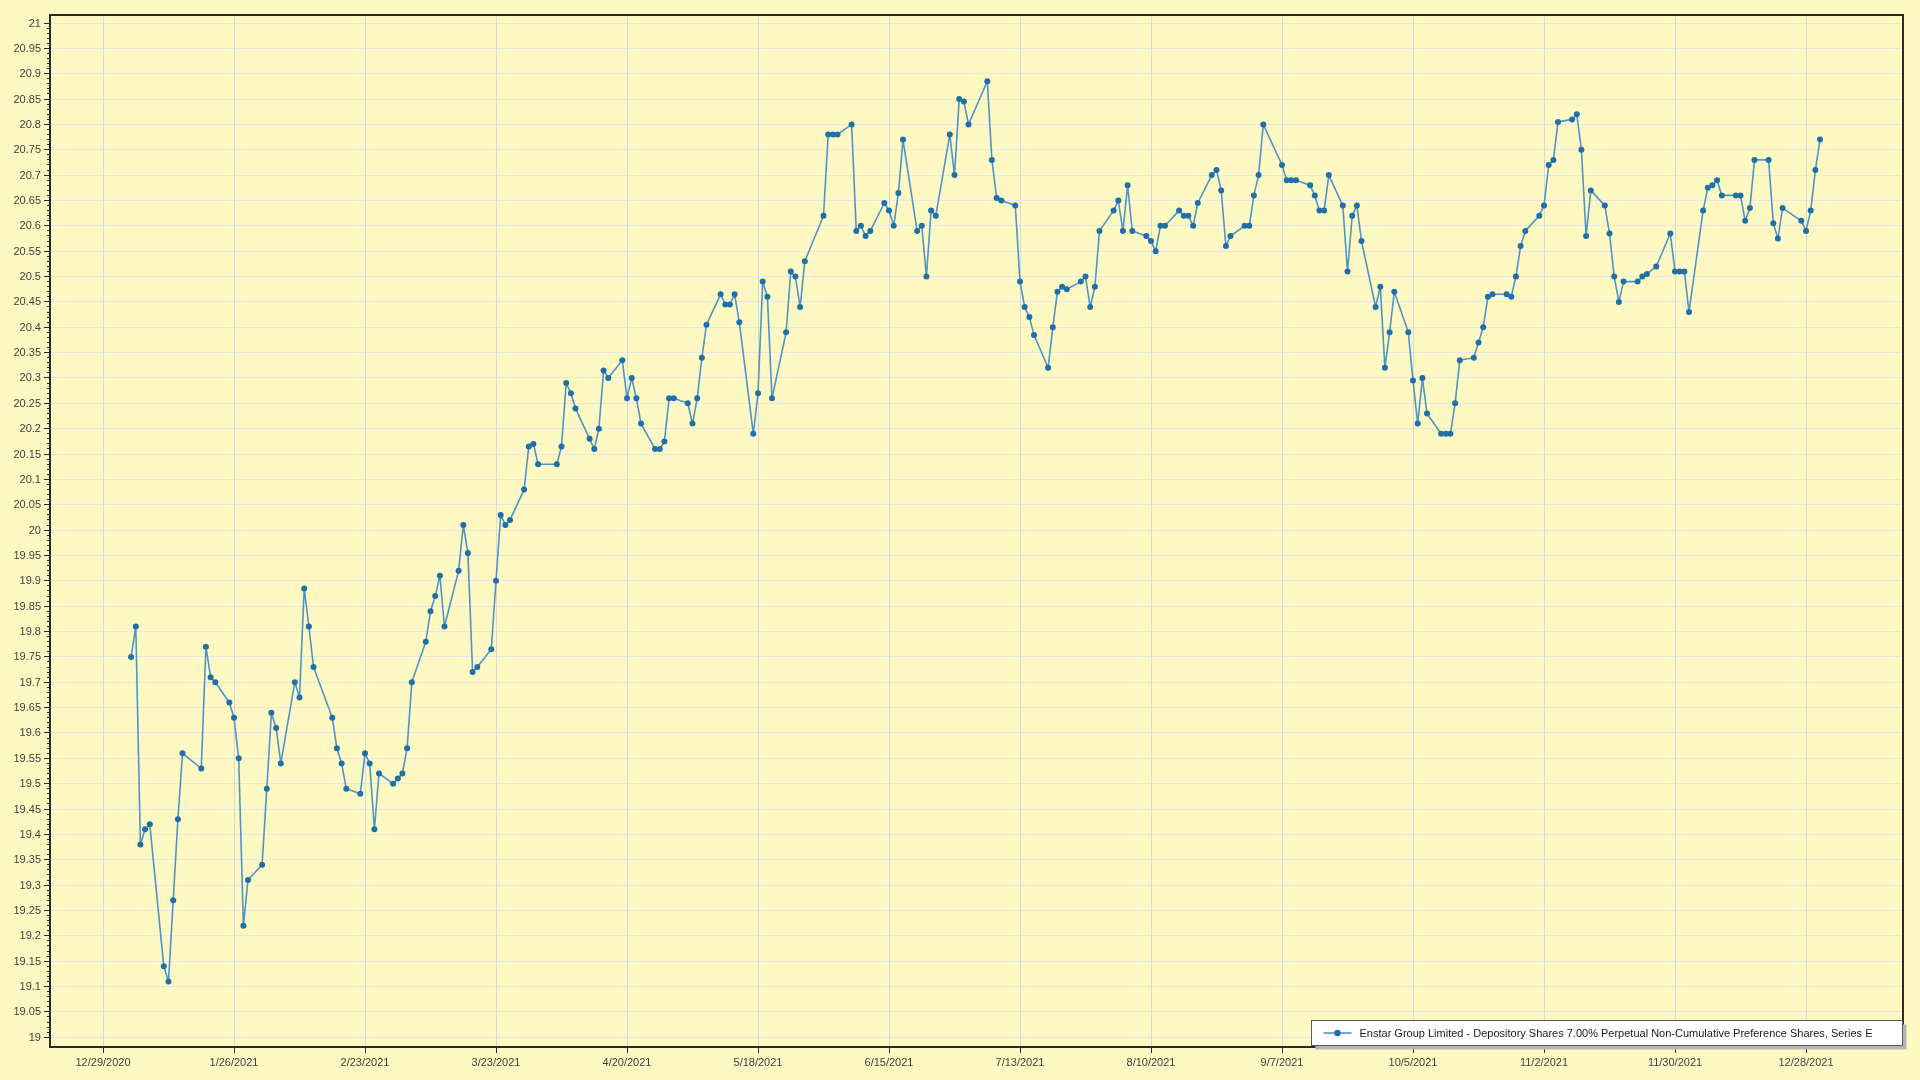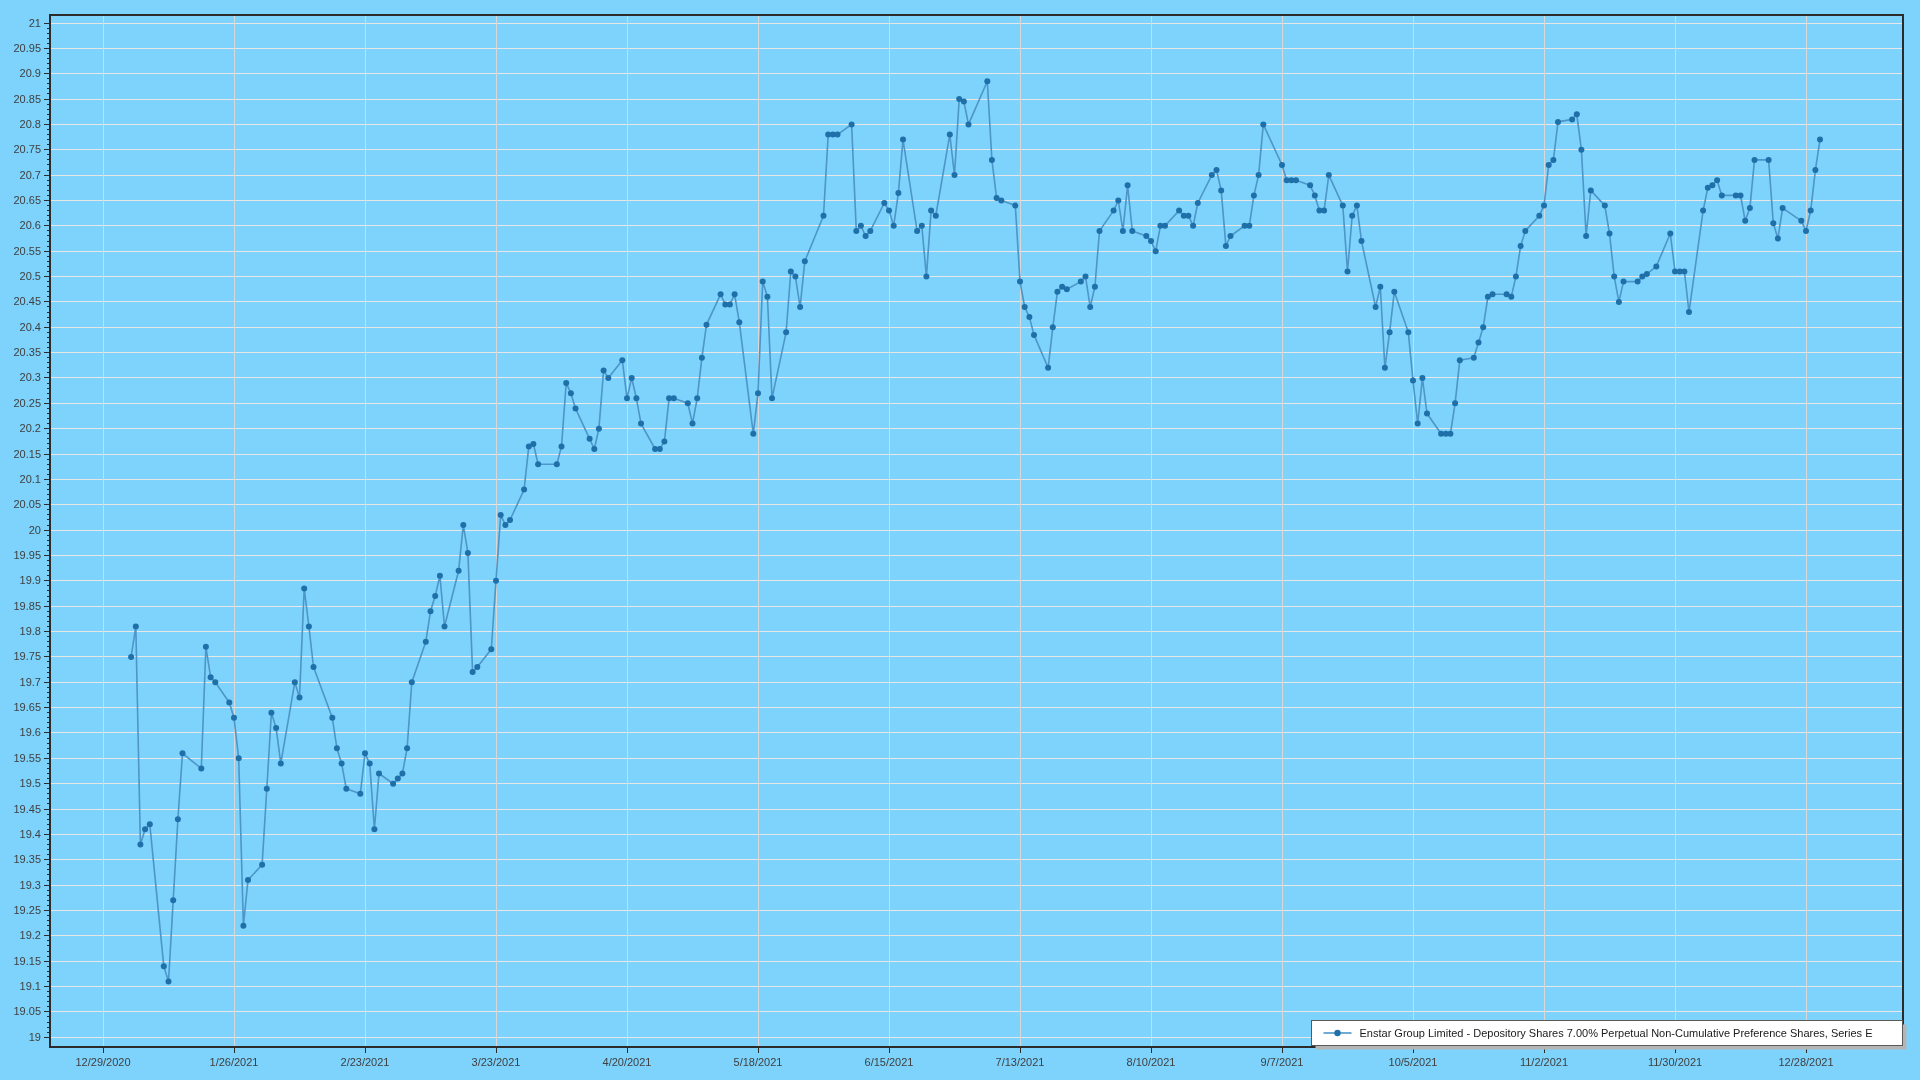--- a/index.html
+++ b/index.html
@@ -1,16 +1,16 @@
 <!DOCTYPE html>
 <html><head>
 <meta charset="utf-8">
 <style>
   html,body{margin:0;padding:0;background:#fff;}
-  #app{position:relative;width:1920px;height:1080px;background:#7dd3fc;overflow:hidden;
+  #app{position:relative;width:1920px;height:1080px;background:#fef9c3;overflow:hidden;
        font-family:"Liberation Sans",sans-serif;}
   svg text{font-family:"Liberation Sans",sans-serif;}
 </style>
 </head>
 <body>
 
 <div id="app">
   <svg id="chart" width="1920" height="1080" viewBox="0 0 1920 1080">
     <g id="grid-h">
         <line x1="50" x2="1903" y1="23" y2="23" stroke="#e7e7e7" stroke-width="1" shape-rendering="crispEdges"></line>

